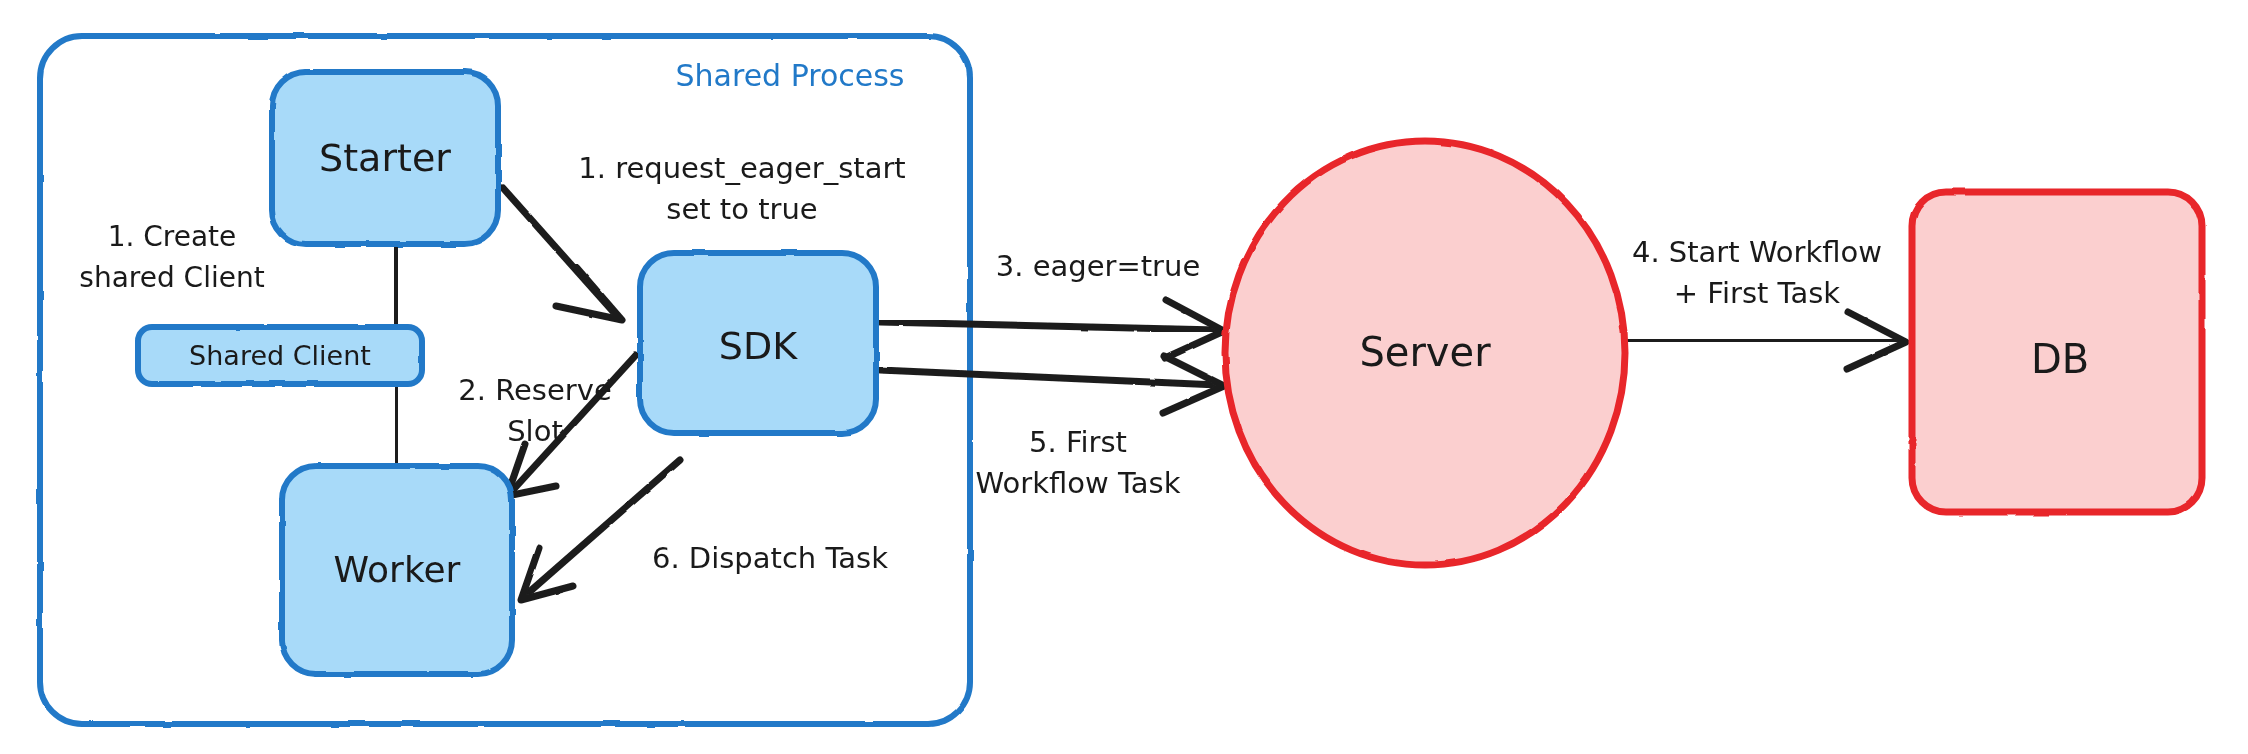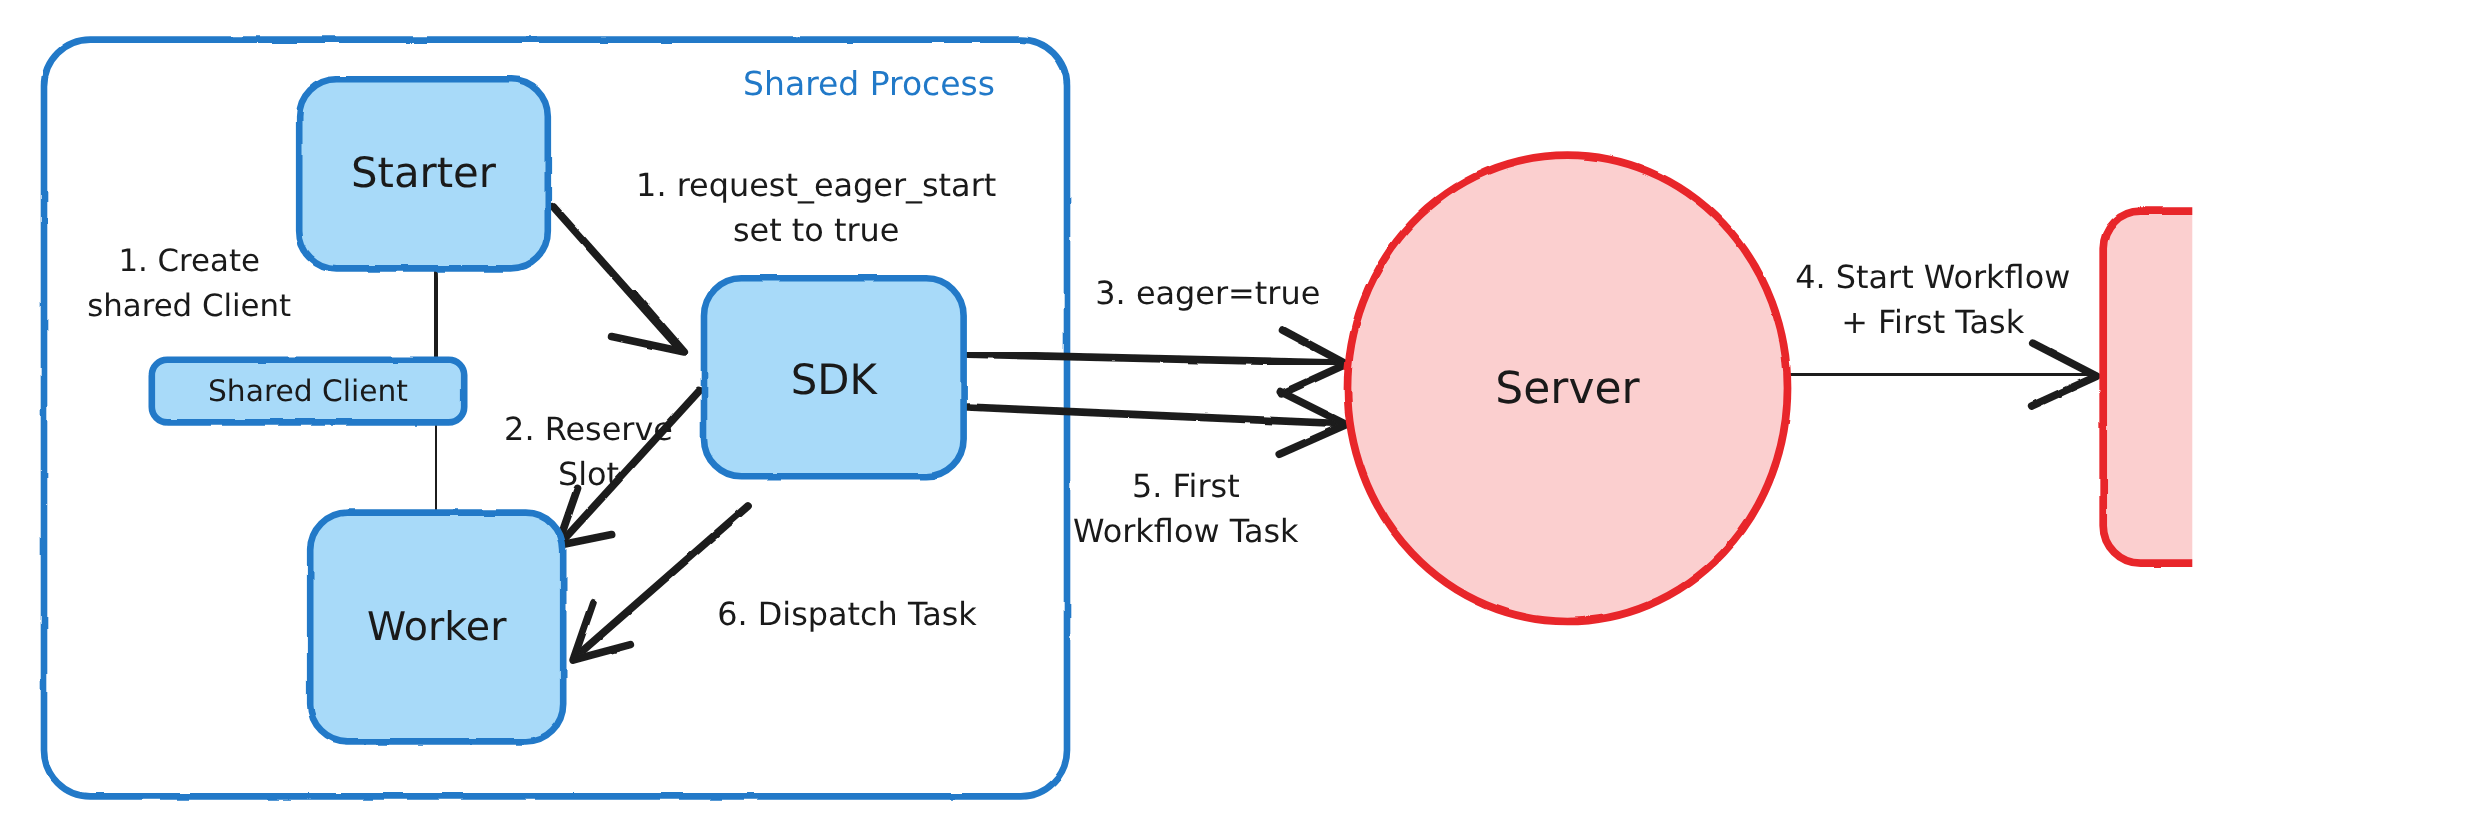--- a/index.html
+++ b/index.html
@@ -5,21 +5,21 @@
   html, body {
     margin: 0;
     padding: 0;
     background: #ffffff;
   }
   body {
     font-family: "DejaVu Sans", sans-serif;
   }
   #canvas {
     position: relative;
-    width: 1993px;
+    width: 2248px;
     height: 754px;
     background: #ffffff;
     overflow: hidden;
   }
   #diagram-svg {
     position: absolute;
     top: 0;
     left: 0;
     width: 2248px;
     height: 754px;

